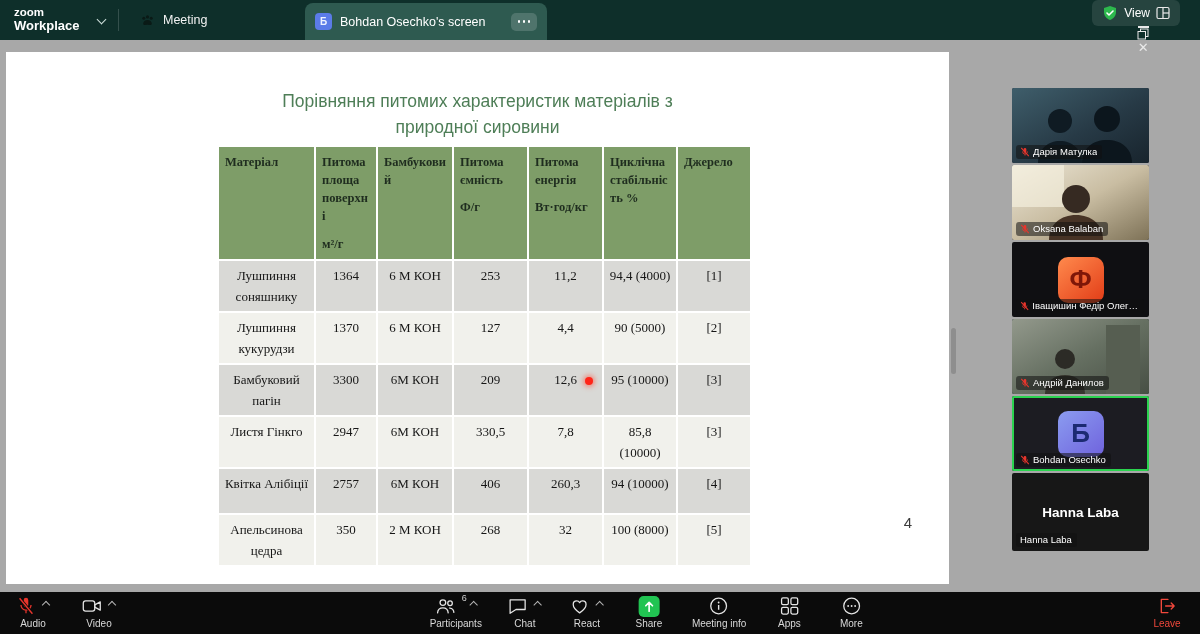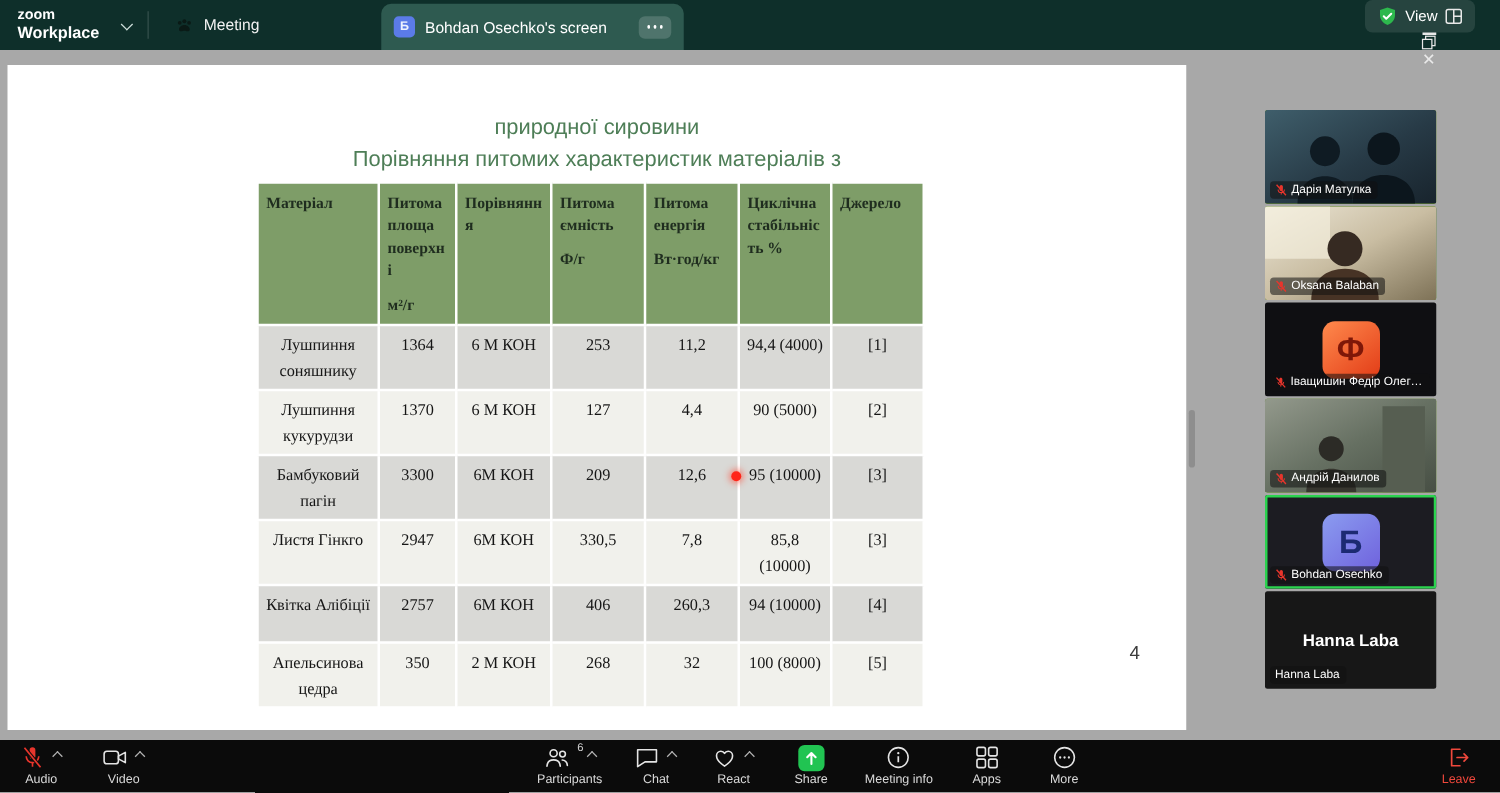--- a/index.html
+++ b/index.html
@@ -27,30 +27,30 @@
   .close-x { font-size:13px; color:#e9e9e9; }
 
   
   .stage { position:absolute; left:0; top:40px; width:1200px; height:552px; background:#a8a8a8; }
   .slide { position:absolute; left:6px; top:12px; width:943px; height:532px; background:#fff; }
   .slide-title { position:absolute; left:0; top:36px; width:100%; text-align:center; color:#4e7e57; font-size:17.5px; line-height:26px; }
   .laser { position:absolute; left:579px; top:325px; width:8px; height:8px; border-radius:50%; background:#ff2519; box-shadow:0 0 5px 2px rgba(255,70,50,.55); }
   .page-num { position:absolute; right:37px; top:462px; font-size:15px; color:#3c3c3c; }
   .scrollbar { position:absolute; left:951px; top:288px; width:5px; height:46px; background:#8e8e8e; border-radius:3px; }
 
-  .data-table { position:absolute; left:199px; top:93px; width:533px; border-collapse:collapse; table-layout:fixed; font-family:"Liberation Serif", serif; }
+  .data-table { position:absolute; left:211px; top:93px; width:533px; border-collapse:collapse; table-layout:fixed; font-family:"Liberation Serif", serif; }
   .data-table th { background:#7e9d68; color:#1f2d1f; font-size:12.5px; font-weight:700; vertical-align:top; text-align:left; padding:6px 6px; border:2px solid #fff; line-height:1.45; overflow-wrap:anywhere; height:88px; }
   .hu { margin-top:9px; }
   .data-table td { font-size:13px; color:#161616; text-align:center; vertical-align:top; padding:4px 3px; border:2px solid #fff; line-height:21px; height:46px; overflow-wrap:break-word; }
   tbody tr:nth-child(odd) td { background:#d9d9d6; }
   tbody tr:nth-child(even) td { background:#f1f1ec; }
 
   
   .panel { position:absolute; left:1012px; top:88px; width:137px; z-index:4; }
-  .tile { position:relative; width:137px; height:75px; margin-bottom:2px; background:#4d7c0f; overflow:hidden; border-radius:2px; display:flex; align-items:center; justify-content:center; }
+  .tile { position:relative; width:137px; height:75px; margin-bottom:2px; background:#0f172a; overflow:hidden; border-radius:2px; display:flex; align-items:center; justify-content:center; }
   .tile .feed { position:absolute; left:0; top:0; }
   .tile.active { box-shadow:inset 0 0 0 2px #2bd34f; }
   .tile.tall { height:78px; }
   .tile.name-tile { background:#171717; }
   .avatar { width:46px; height:46px; border-radius:10px; display:flex; align-items:center; justify-content:center; font-size:26px; font-weight:700; z-index:1; }
   .avatar-f { background:linear-gradient(140deg,#ff8a4d,#e23c17); color:#7e1708; }
   .avatar-b { background:linear-gradient(140deg,#8b9cf0,#6f62dd); color:#1c2a72; }
   .tag { position:absolute; left:4px; bottom:4px; max-width:128px; display:flex; align-items:center; gap:3px; background:rgba(16,16,16,.55); border-radius:3px; padding:1.5px 5px 2px 4px; z-index:2; }
   .tag span { font-size:9.5px; color:#fff; white-space:nowrap; overflow:hidden; text-overflow:ellipsis; }
   .center-name { font-size:13.5px; font-weight:700; color:#fff; z-index:1; }
@@ -129,22 +129,22 @@
     </div>
     <div class="winbtn">
         <span class="close-x">✕</span>
       </div>
   </div>
 </header>
 
 <main class="stage">
   <div class="slide">
     <div class="slide-title">
+      <div>Порівняння питомих характеристик матеріалів з</div>
       <div>природної сировини</div>
-      <div>Порівняння питомих характеристик матеріалів з</div>
     </div>
 
     <table class="data-table">
       <colgroup>
         <col style="width:97px">
           <col style="width:62px">
           <col style="width:76px">
           <col style="width:75px">
           <col style="width:75px">
           <col style="width:74px">
@@ -154,21 +154,21 @@
         <tr>
           <th>
               <div class="ht">Матеріал</div>
               <div class="hu"></div>
             </th>
           <th>
               <div class="ht">Питома площа поверхні</div>
               <div class="hu">м²/г</div>
             </th>
           <th>
-              <div class="ht">Порівняння</div>
+              <div class="ht">Бамбуковий</div>
               <div class="hu"></div>
             </th>
           <th>
               <div class="ht">Питома ємність</div>
               <div class="hu">Ф/г</div>
             </th>
           <th>
               <div class="ht">Питома енергія</div>
               <div class="hu">Вт·год/кг</div>
             </th>

